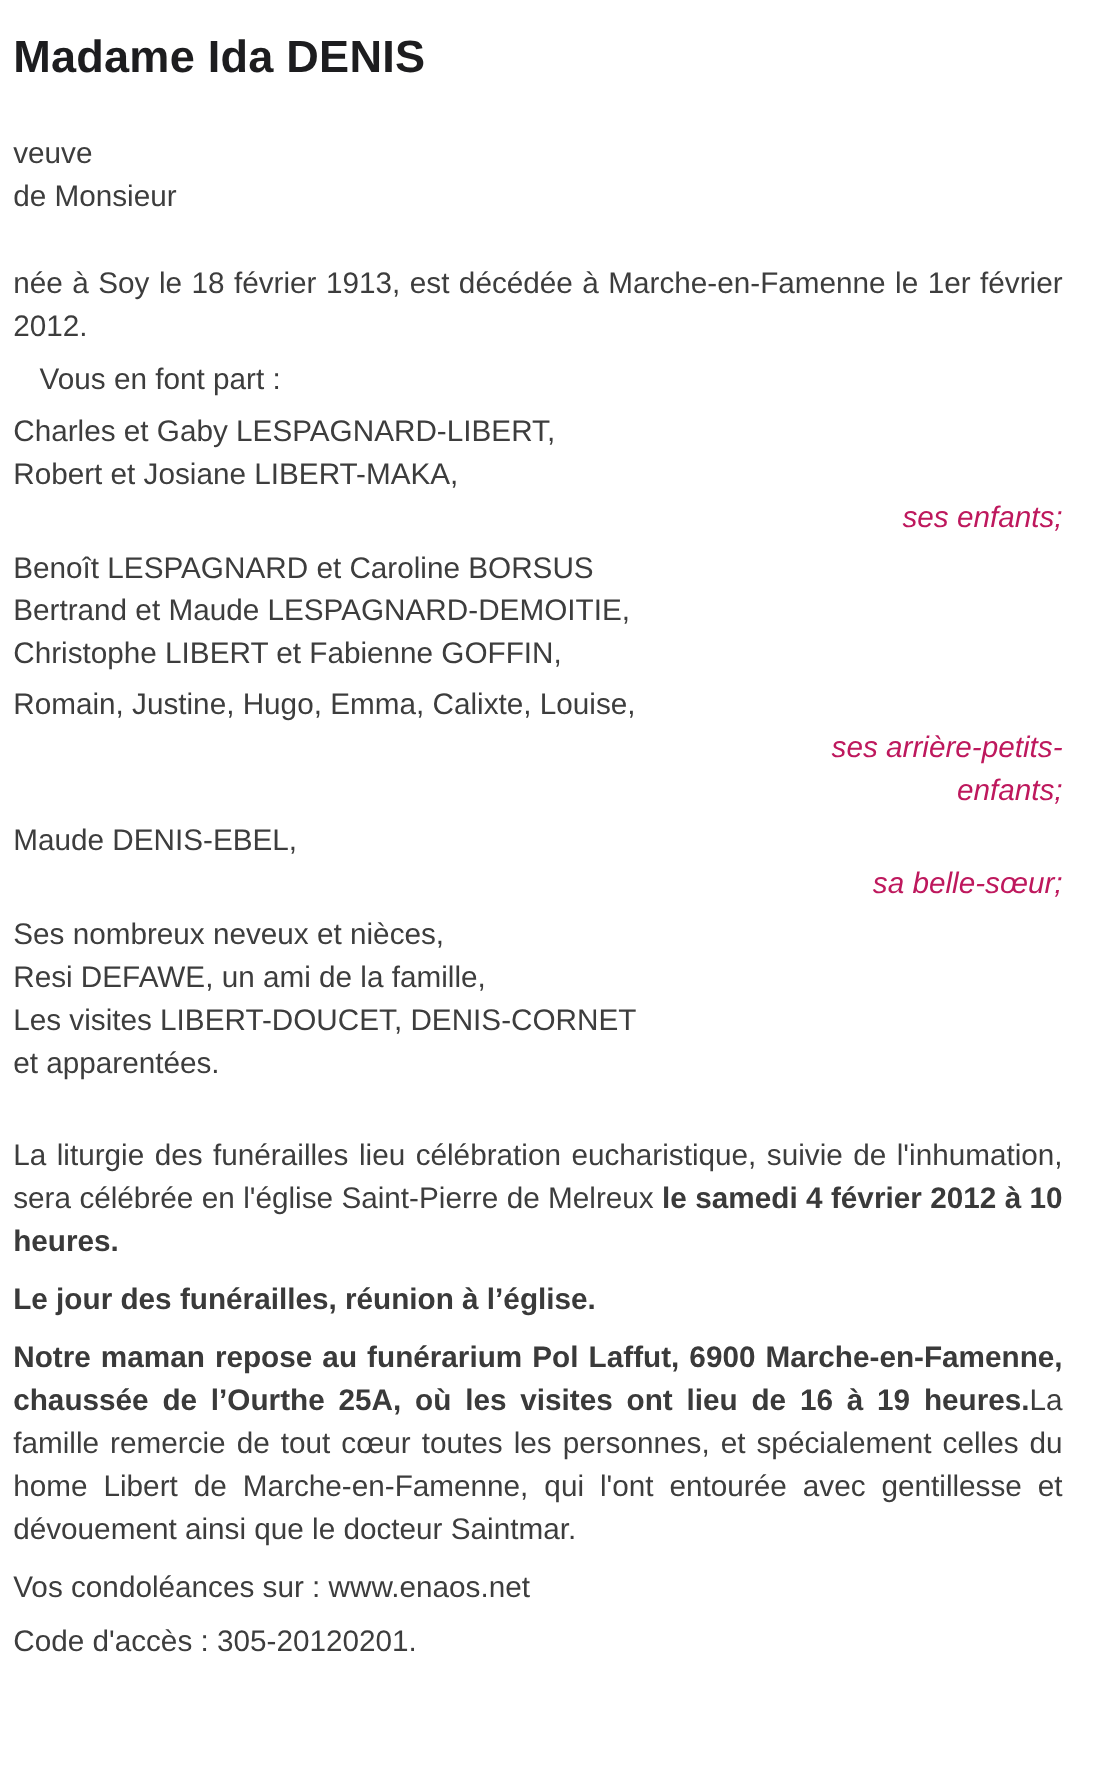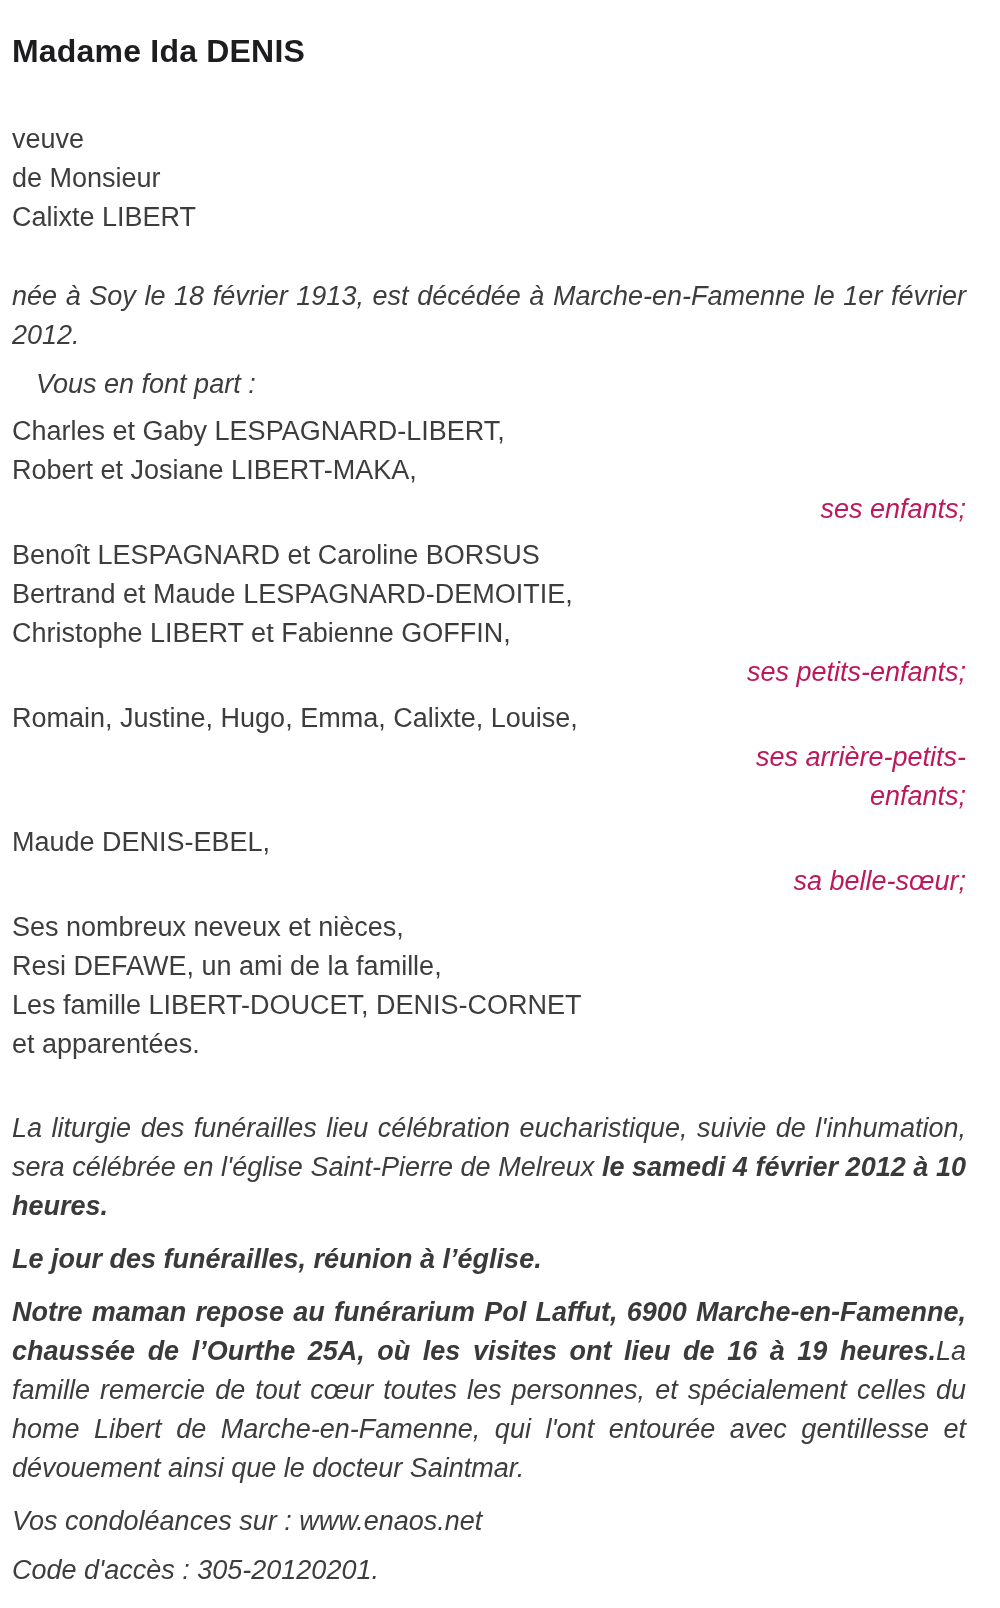--- a/index.html
+++ b/index.html
@@ -15,28 +15,28 @@
     background: #ffffff;
     padding: 26px 34px 24px 12px;
     font-family: "Liberation Sans", "DejaVu Sans", sans-serif;
     font-size: 27px;
     line-height: 39px;
     color: #3d3d3d;
     overflow: hidden;
   }
   .doc-title {
     margin: 0 0 44px 0;
-    font-size: 32px;
+    font-size: 41px;
     line-height: 50px;
     font-weight: 700;
     color: #1d1d1f;
     letter-spacing: 0.2px;
   }
   .block { margin: 0 0 40px 0; }
-  .para { margin: 0; font-style: italic; }
+  .para { margin: 0; }
   .justify { text-align: justify; }
   .mb-sm { margin-bottom: 10px; }
   .mb-xs { margin-bottom: 8px; margin-left: 24px; }
   .family-group { margin: 0 0 7px 0; }
   .line { margin: 0; }
   .relation {
     margin: 0;
     text-align: right;
     font-style: italic;
     color: #be185d;
@@ -54,54 +54,52 @@
 </head>
 <body>
 
 <div class="page">
 
   <h1 class="doc-title">Madame Ida DENIS</h1>
 
   <div class="block">
     <p class="line">veuve</p>
     <p class="line">de Monsieur</p>
-    <p class="line">Calixte LIBERT</p>
   </div>
 
   <p class="para justify mb-sm">née à Soy le 18 février 1913, est décédée à Marche-en-Famenne le 1er février 2012.</p>
 
   <p class="para mb-xs">Vous en font part :</p>
 
   <div class="family-group">
     <p class="line">Charles et Gaby LESPAGNARD-LIBERT,</p>
     <p class="line">Robert et Josiane LIBERT-MAKA,</p>
     <p class="relation">ses enfants;</p>
   </div>
 
   <div class="family-group">
     <p class="line">Benoît LESPAGNARD et Caroline BORSUS</p>
     <p class="line">Bertrand et Maude LESPAGNARD-DEMOITIE,</p>
     <p class="line">Christophe LIBERT et Fabienne GOFFIN,</p>
-    <p class="relation">ses petits-enfants;</p>
   </div>
 
   <div class="family-group">
     <p class="line">Romain, Justine, Hugo, Emma, Calixte, Louise,</p>
     <p class="relation relation--narrow">ses arrière-petits-enfants;</p>
   </div>
 
   <div class="family-group">
     <p class="line">Maude DENIS-EBEL,</p>
     <p class="relation">sa belle-sœur;</p>
   </div>
 
   <div class="family-group">
     <p class="line">Ses nombreux neveux et nièces,</p>
     <p class="line">Resi DEFAWE, un ami de la famille,</p>
-    <p class="line">Les famille LIBERT-DOUCET, DENIS-CORNET</p>
+    <p class="line">Les visites LIBERT-DOUCET, DENIS-CORNET</p>
     <p class="line">et apparentées.</p>
   </div>
 
   <div class="spacer-lg"></div>
 
   <p class="para justify"><span>La liturgie des funérailles lieu célébration eucharistique, suivie de l'inhumation, sera célébrée en l'église Saint-Pierre de Melreux </span><strong>le samedi 4 février 2012 à 10 heures.</strong></p>
 
   <div class="spacer-md"></div>
 
   <p class="para"><strong>Le jour des funérailles, réunion à l’église.</strong></p>

